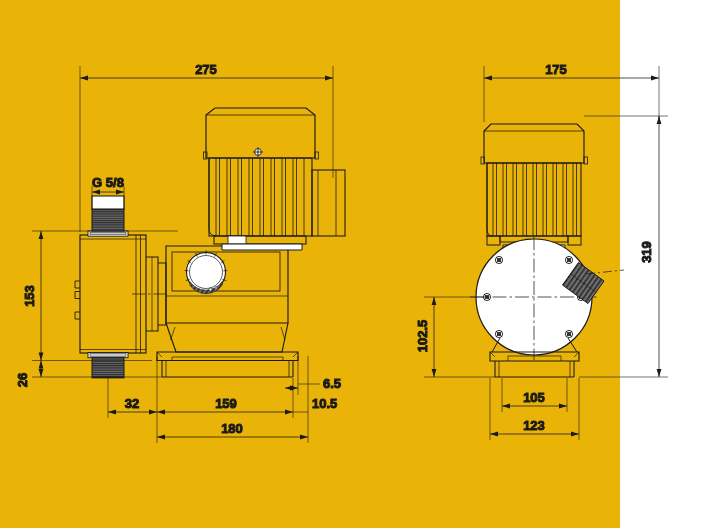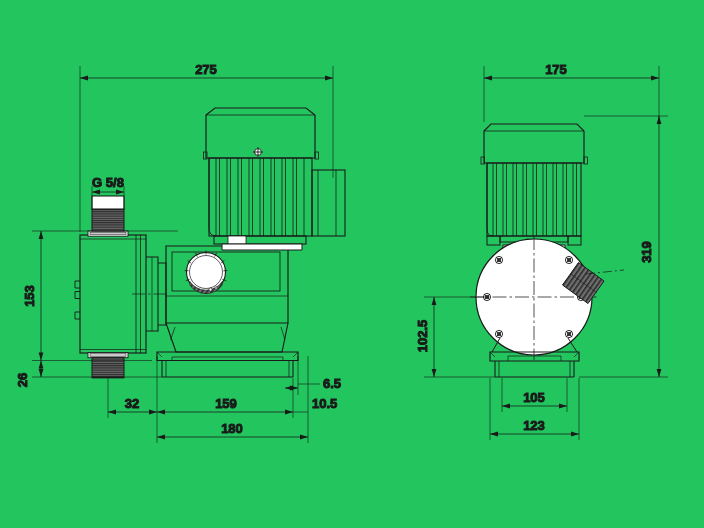--- a/index.html
+++ b/index.html
@@ -8,23 +8,23 @@
     background: #ffffff;
   }
   body {
     width: 704px;
     height: 528px;
     font-family: "Liberation Sans", sans-serif;
     overflow: hidden;
   }
   #drawing-root {
     position: relative;
-    width: 704px;
+    width: 620px;
     height: 528px;
-    background: #22c55e;
+    background: #eab308;
   }
   svg.drawing {
     display: block;
     width: 704px;
     height: 528px;
   }
   .dimtext {
     font-family: "Liberation Sans", sans-serif;
     font-size: 13px;
     font-weight: bold;

